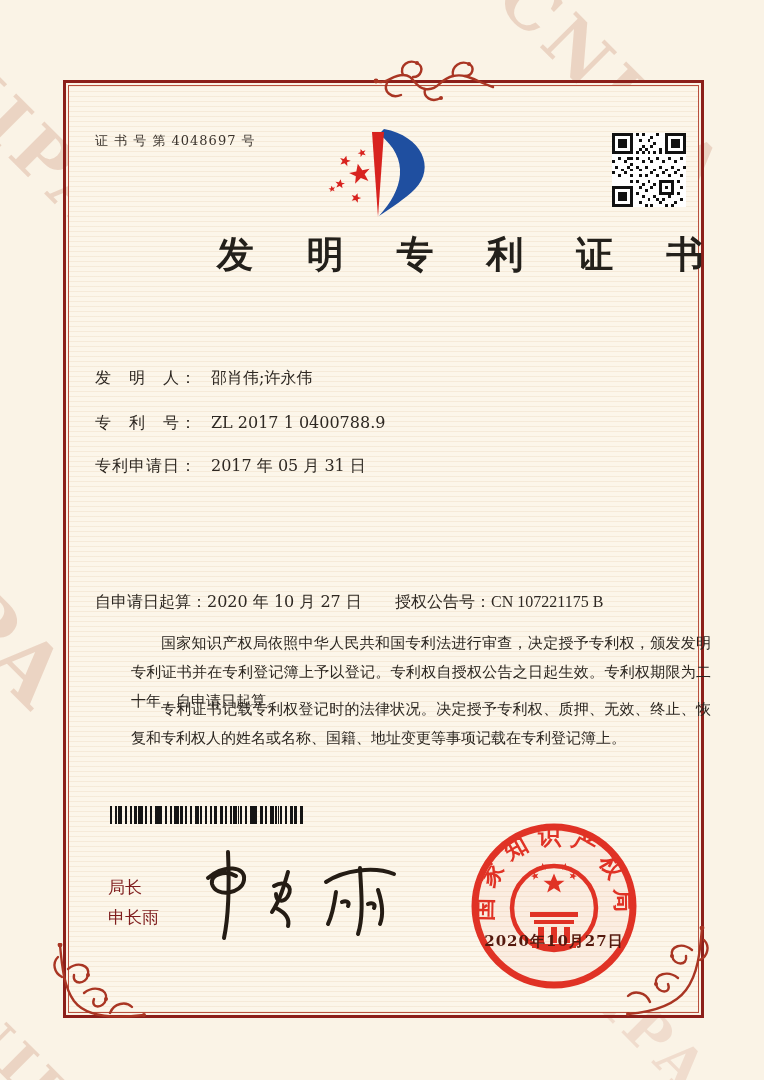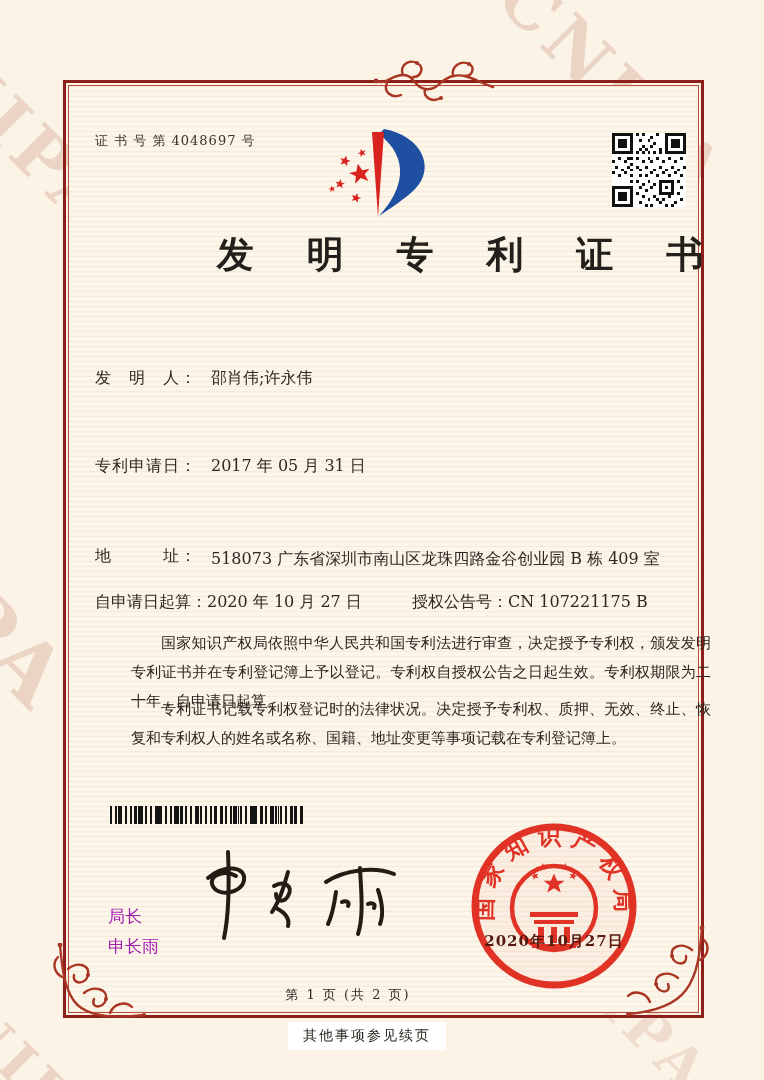--- a/index.html
+++ b/index.html
@@ -38,35 +38,35 @@
   .title{position:absolute;z-index:5;left:63px;top:230px;width:706px;text-align:center;
          font-size:37px;font-weight:bold;color:#23201b;letter-spacing:20px;text-indent:20px;padding-left:44px;}
 
   
   .row{position:absolute;z-index:5;left:95px;font-size:16px;color:#2e2822;white-space:nowrap;}
   .row .lab{display:inline-block;width:116px;letter-spacing:1px;}
   .r1{top:322px;} .r2{top:368px;} .r3{top:413px;} .r4{top:456px;} .r5{top:501px;}
   .r6{top:546px;white-space:normal;}
   .r6 .val{display:inline-block;width:472px;vertical-align:top;line-height:26px;}
   .grant{top:592px;}
-  .grant .pair2{position:absolute;left:317px;white-space:nowrap;}
+  .grant .pair2{position:absolute;left:300px;white-space:nowrap;font-family:Liberation Serif, serif;}
 
   .para{position:absolute;z-index:5;left:95px;width:580px;font-size:15px;line-height:29px;
         color:#2b2620;text-align:justify;text-indent:2em;margin-left:36px;}
   .p1{top:629px;} .p2{top:695px;}
 
   
   .barcode{position:absolute;z-index:5;left:110px;top:806px;width:195px;height:18px;
     background:
       repeating-linear-gradient(90deg,#141414 0 2px,transparent 2px 5px),
       repeating-linear-gradient(90deg,#141414 0 1px,transparent 1px 8px),
       repeating-linear-gradient(90deg,transparent 0 9px,#141414 9px 12px,transparent 12px 19px);}
 
   
-  .director{position:absolute;z-index:5;left:108px;top:872px;font-size:17px;color:#a21caf;line-height:30px;margin-top:29px;}
+  .director{position:absolute;z-index:5;left:108px;top:872px;font-size:17px;color:#7f1d1d;line-height:30px;}
   .sig{position:absolute;z-index:5;left:188px;top:842px;}
 
   
   .seal{position:absolute;z-index:6;left:468px;top:820px;width:172px;height:172px;}
   .seal-date{position:absolute;z-index:7;left:478px;top:932px;width:152px;text-align:center;
              font-size:15px;font-weight:bold;color:#55190e;letter-spacing:1px;}
 
   
   .pageinfo{position:absolute;z-index:5;left:233px;top:986px;width:230px;text-align:center;
             font-size:13px;color:#2e2822;letter-spacing:2px;}
@@ -184,25 +184,25 @@
       M0 13h1v1H0z M2 14h1v1H2z M4 13h1v1H4z M9 14h1v1H9z M11 14h1v1h-1z M13 13h1v1h-1z M15 14h1v1h-1z M17 13h1v1h-1z M19 14h1v1h-1z M21 13h1v1h-1z M23 14h1v1h-1z
       M8 16h1v1H8z M10 17h1v1h-1z M12 16h1v1h-1z M14 17h1v1h-1z M9 18h1v1H9z M11 19h1v1h-1z M13 18h1v1h-1z M8 20h1v1H8z M10 21h1v1h-1z M12 22h1v1h-1z M14 21h1v1h-1z M9 23h1v1H9z
       M11 24h1v1h-1z M13 24h1v1h-1z M15 22h1v1h-1z M22 16h1v1h-1z M23 18h1v1h-1z M22 20h1v1h-1z M23 22h1v1h-1z M21 23h1v1h-1z M17 22h1v1h-1z M19 21h1v1h-1z M18 24h1v1h-1z M20 24h1v1h-1z M16 23h1v1h-1z"></path>
   </svg>
 
   <div class="title">发 明 专 利 证 书</div>
 
   <div class="row r2">
     <span class="lab">发　明　人：</span><span class="val">邵肖伟;许永伟</span>
   </div>
+  <div class="row r3">
+    <span class="lab">专　利　号：</span><span class="val">ZL 2017 1 0400788.9</span>
+  </div>
   <div class="row r4">
     <span class="lab">专利申请日：</span><span class="val">2017 年 05 月 31 日</span>
-  </div>
-  <div class="row r6">
-    <span class="lab">地　　　址：</span><span class="val">518073 广东省深圳市南山区龙珠四路金谷创业园 B 栋 409 室</span>
   </div>
 
   <div class="row grant">
     <span>自申请日起算：</span><span>2020 年 10 月 27 日</span>
     <span class="pair2">
       <span>授权公告号：</span><span>CN 107221175 B</span>
     </span>
   </div>
 
   <div class="para p1">国家知识产权局依照中华人民共和国专利法进行审查，决定授予专利权，颁发发明专利证书并在专利登记簿上予以登记。专利权自授权公告之日起生效。专利权期限为二十年，自申请日起算。</div>
@@ -252,16 +252,14 @@
         <rect x="66" y="100" width="40" height="4"></rect>
         <rect x="70" y="107" width="6" height="16"></rect>
         <rect x="83" y="107" width="6" height="16"></rect>
         <rect x="96" y="107" width="6" height="16"></rect>
         <rect x="64" y="124" width="44" height="4"></rect>
       </g>
     </g>
   </svg>
   <div class="seal-date">2020年10月27日</div>
 
-  <div class="pageinfo">第 1 页 (共 2 页)</div>
-  <div class="note">其他事项参见续页</div>
 
 </div>
 
 </body></html>

